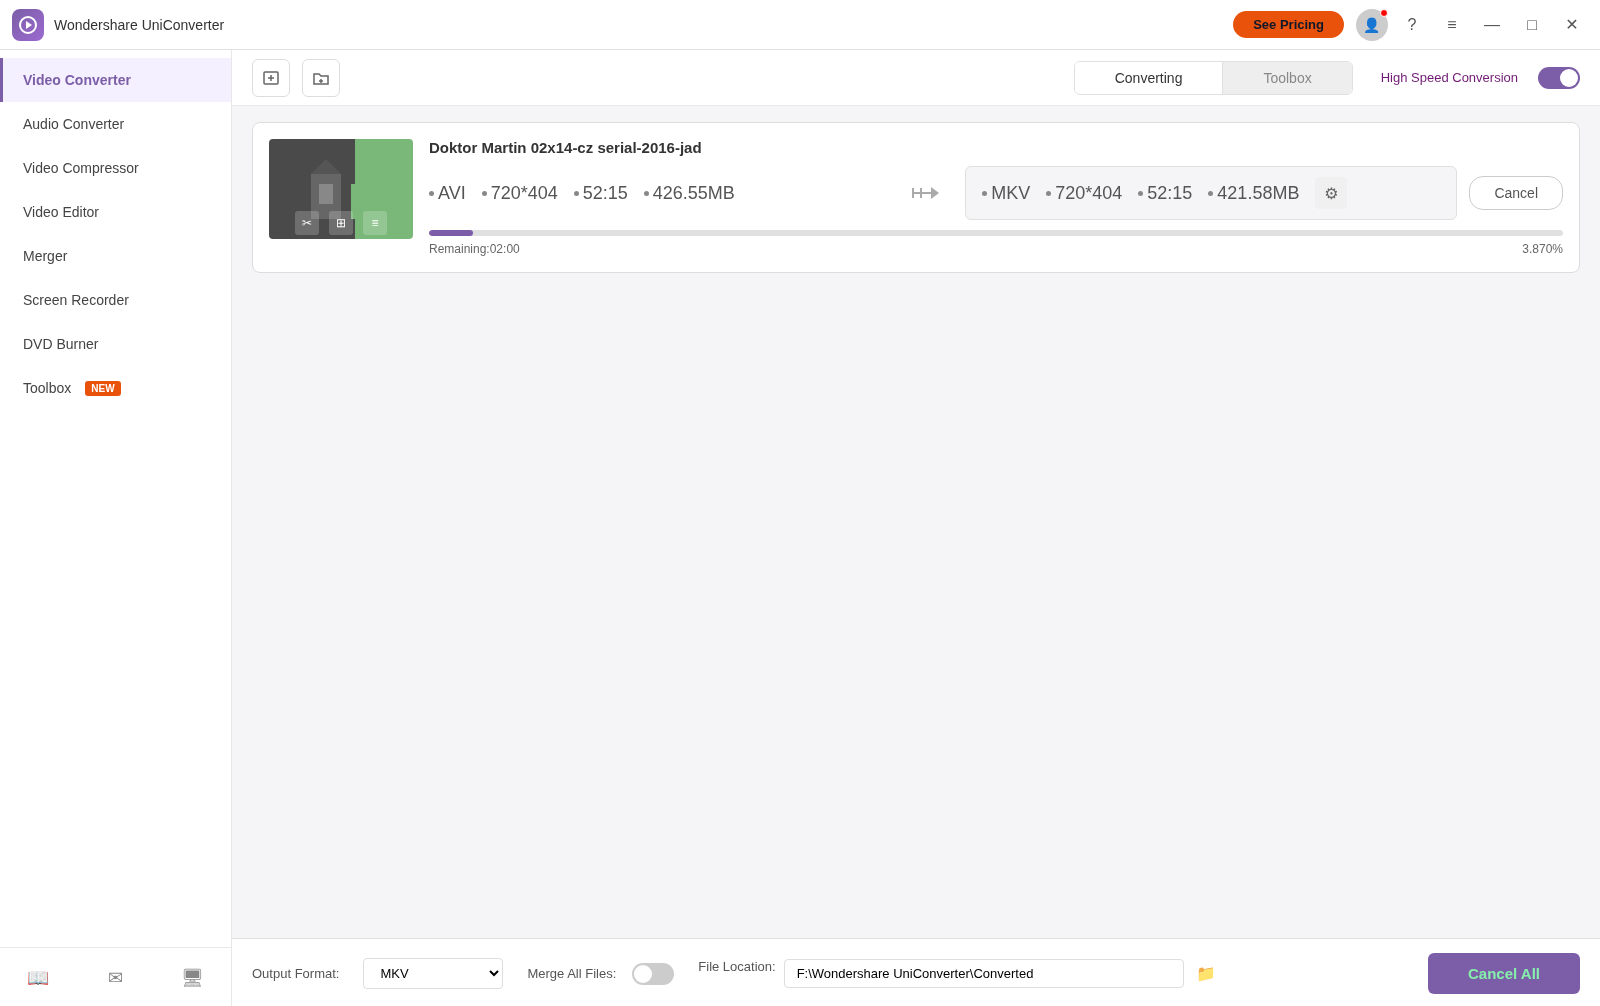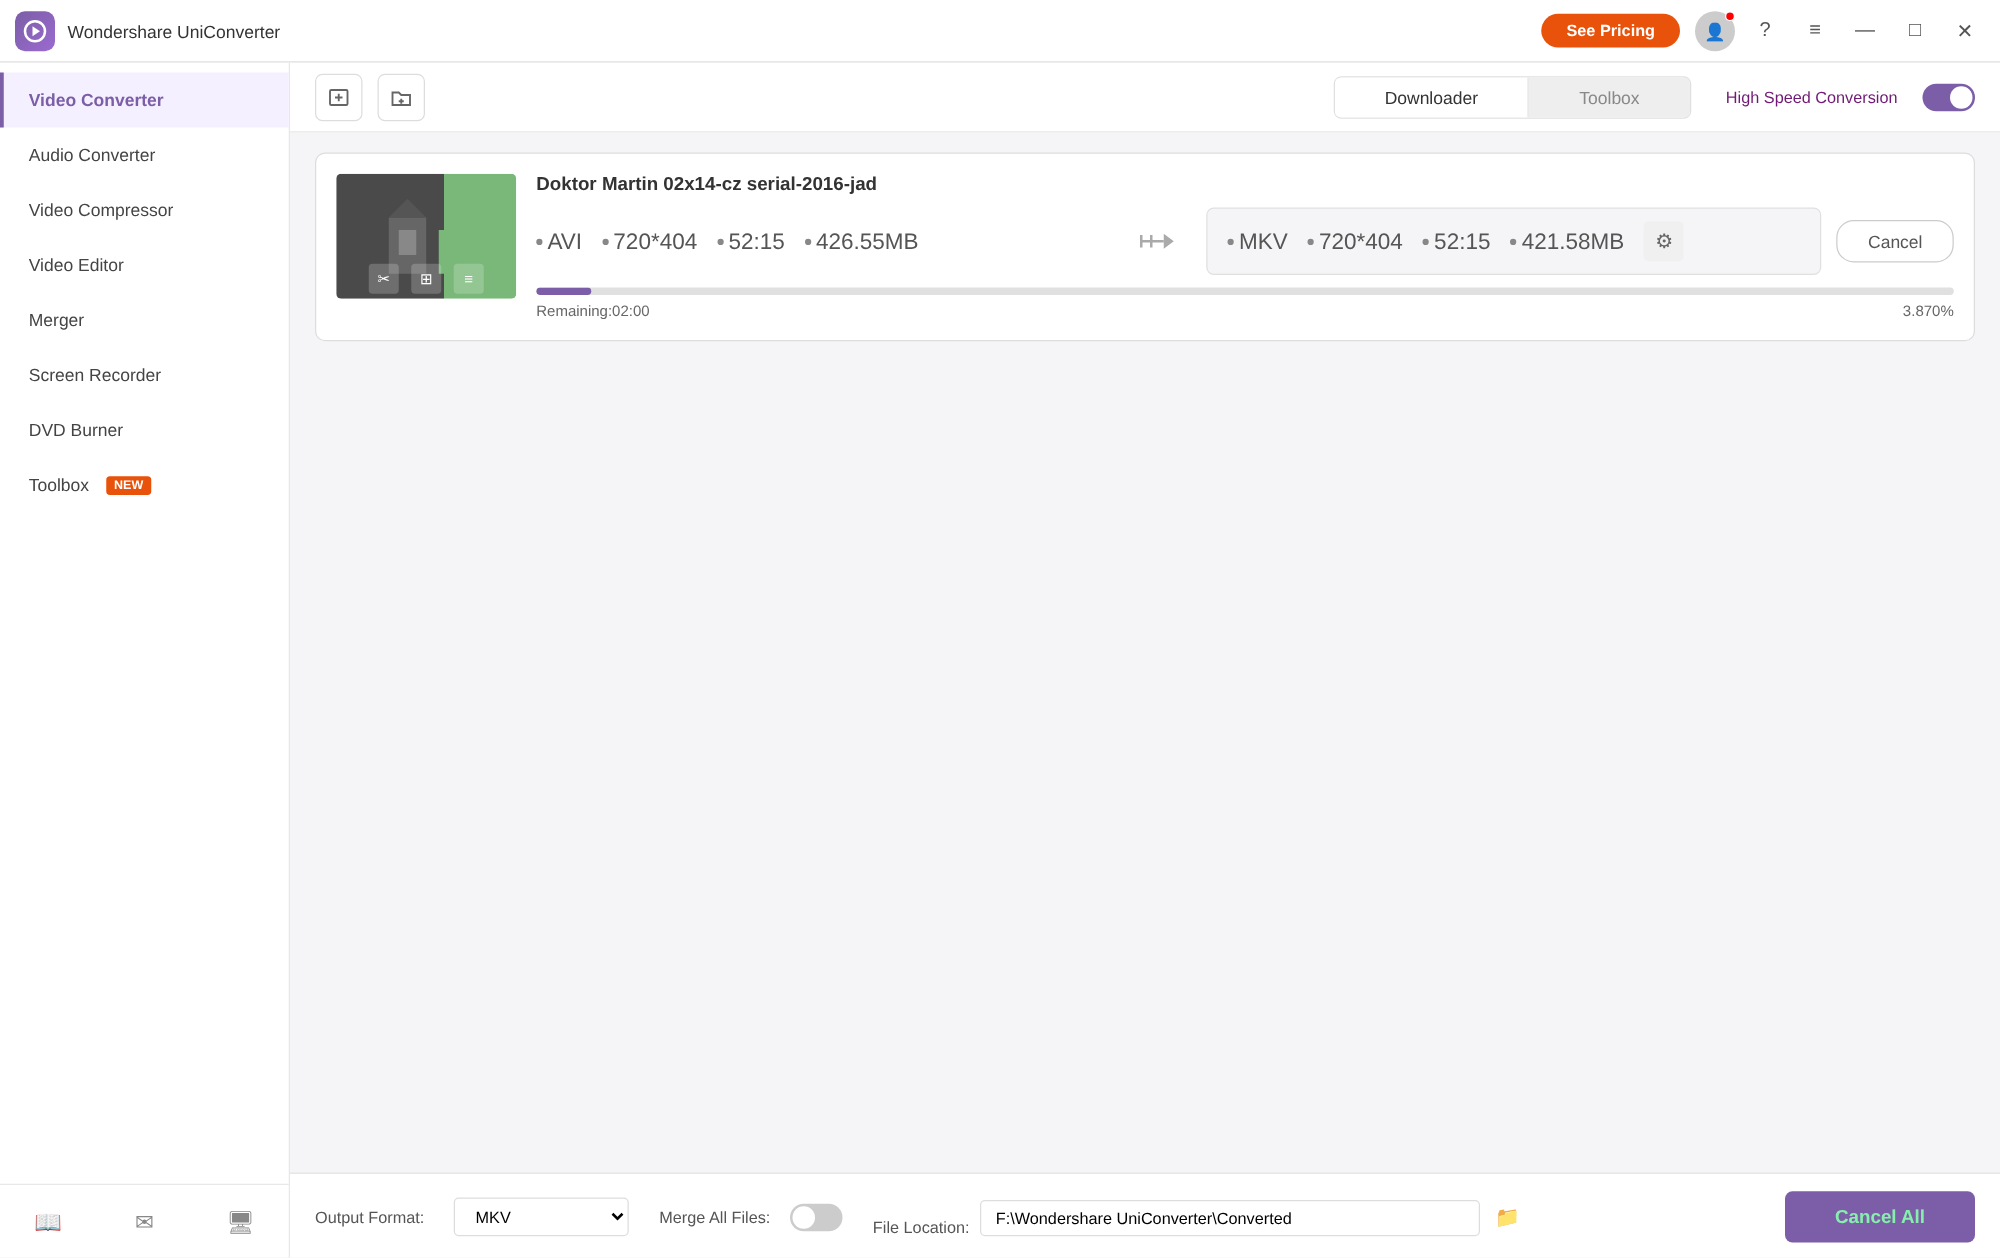--- a/index.html
+++ b/index.html
@@ -20,21 +20,21 @@
       background: linear-gradient(135deg, #7b5ea7, #9b6ad0);
       border-radius: 8px;
       display: flex; align-items: center; justify-content: center;
       margin-right: 10px;
       flex-shrink: 0;
     }
     .titlebar-logo svg { width: 20px; height: 20px; }
     .titlebar-title { font-size: 14px; color: #333; flex: 1; font-weight: 500; }
     .titlebar-pricing {
       background: #e8520a;
-      color: #ffffff;
+      color: #0f172a;
       border: none;
       border-radius: 20px;
       padding: 6px 20px;
       font-size: 13px;
       font-weight: 600;
       cursor: pointer;
       margin-right: 12px;
     }
     .titlebar-icons { display: flex; align-items: center; gap: 8px; }
     .titlebar-icon-btn {
@@ -298,21 +298,21 @@
     .format-select {
       padding: 6px 12px;
       border: 1px solid #ddd;
       border-radius: 4px;
       font-size: 13px;
       background: #fff;
       min-width: 140px;
       cursor: pointer;
     }
     .merge-toggle-group { display: flex; align-items: center; gap: 8px; }
-    .file-location-group { display: flex; align-items: flex-end; gap: 8px; flex: 1; }
+    .file-location-group { display: flex; align-items: flex-start; gap: 8px; flex: 1; }
     .file-path-input {
       padding: 6px 12px;
       border: 1px solid #ddd;
       border-radius: 4px;
       font-size: 13px;
       background: #fff;
       flex: 1;
       min-width: 200px;
       max-width: 400px;
     }
@@ -415,21 +415,21 @@
         <svg width="20" height="20" viewBox="0 0 20 20" fill="none">
           <path d="M3 6h5l2 2h7v8H3z" stroke="#666" stroke-width="1.5" fill="none"></path>
           <line x1="10" y1="11" x2="10" y2="15" stroke="#666" stroke-width="1.5"></line>
           <line x1="8" y1="13" x2="12" y2="13" stroke="#666" stroke-width="1.5"></line>
         </svg>
       </button>
 
       <div class="toolbar-spacer"></div>
 
       <div class="tab-group">
-        <button class="tab-btn active">Downloader</button>
+        <button class="tab-btn active">Converting</button>
         <button class="tab-btn inactive">Toolbox</button>
       </div>
 
       <span class="hsc-label">High Speed Conversion</span>
       <div class="toggle on">
         <div class="toggle-knob"></div>
       </div>
     </div>
 
     <div class="main-content">

